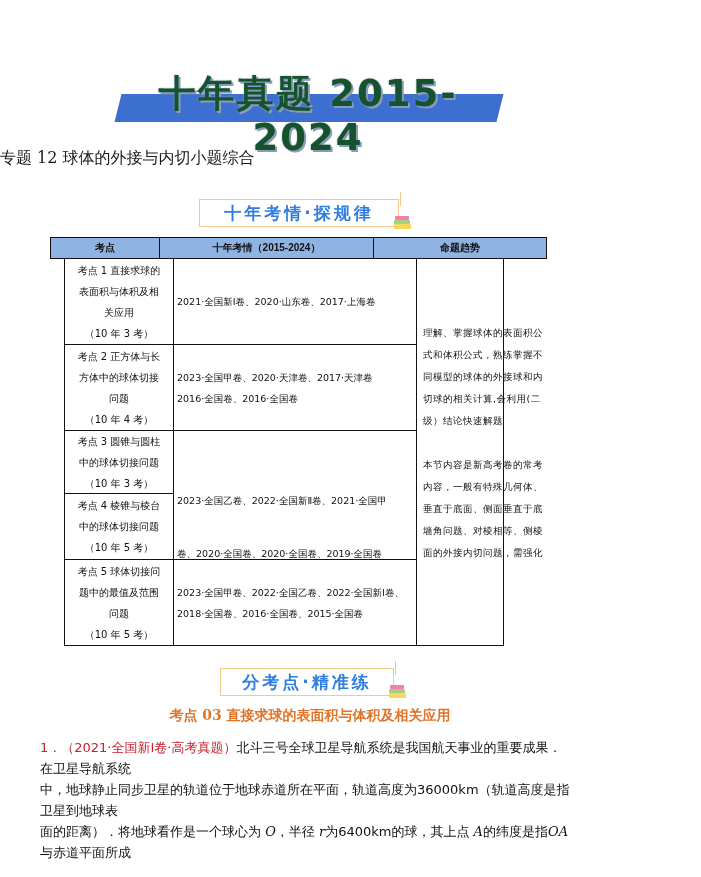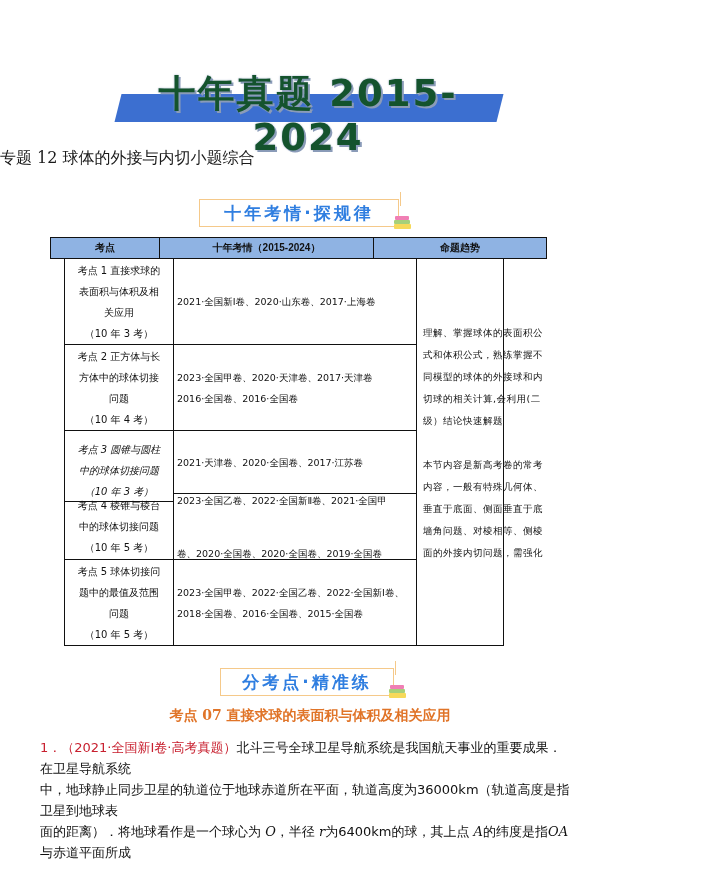--- a/index.html
+++ b/index.html
@@ -82,21 +82,21 @@
       <span>表面积与体积及相</span>
       <span>关应用</span>
       <span>（10 年 3 考）</span>
     </div>
     <div class="cell1" style="top:86px; height:86px;">
       <span>考点 2  正方体与长</span>
       <span>方体中的球体切接</span>
       <span>问题</span>
       <span>（10 年 4 考）</span>
     </div>
-    <div class="cell1" style="top:180px; height:63px;font-style:italic;">
+    <div class="cell1" style="top:172px; height:63px;">
       <span>考点 3  圆锥与圆柱</span>
       <span>中的球体切接问题</span>
       <span>（10 年 3 考）</span>
     </div>
     <div class="cell1" style="top:235px; height:66px;">
       <span>考点 4  棱锥与棱台</span>
       <span>中的球体切接问题</span>
       <span>（10 年 5 考）</span>
     </div>
     <div class="cell1 last-row" style="top:301px; height:86px;">
@@ -107,23 +107,20 @@
     </div>
   </div>
 
   <div class="col2">
     <div class="cell2" style="top:0; height:86px;">
       <span>2021·全国新Ⅰ卷、2020·山东卷、2017·上海卷</span>
     </div>
     <div class="cell2" style="top:86px; height:86px;">
       <span>2023·全国甲卷、2020·天津卷、2017·天津卷</span>
       <span>2016·全国卷、2016·全国卷</span>
-    </div>
-    <div class="cell2" style="top:172px; height:63px;">
-      <span>2021·天津卷、2020·全国卷、2017·江苏卷</span>
     </div>
     <div class="cell2" style="top:235px; height:66px;gap:32px;">
       <span>2023·全国乙卷、2022·全国新Ⅱ卷、2021·全国甲</span>
       <span>卷、2020·全国卷、2020·全国卷、2019·全国卷</span>
     </div>
     <div class="cell2 last-row" style="top:301px; height:86px;">
       <span>2023·全国甲卷、2022·全国乙卷、2022·全国新Ⅰ卷、</span>
       <span>2018·全国卷、2016·全国卷、2015·全国卷</span>
     </div>
   </div>
@@ -148,21 +145,21 @@
 <div class="section-box" style="left:220px; top:668px; width:172px;">
   <span class="lbl">分考点·精准练</span>
   <div class="box-stem"></div>
   <div class="books">
       <div class="b1"></div>
       <div class="b2"></div>
       <div class="b3"></div>
     </div>
 </div>
 
-<div class="kd-title">考点 07  直接求球的表面积与体积及相关应用</div>
+<div class="kd-title">考点 03  直接求球的表面积与体积及相关应用</div>
 
 <div class="q">
   <div>
     <span class="src">1．</span><span class="src">（2021·全国新Ⅰ卷·高考真题）</span><span>北斗三号全球卫星导航系统是我国航天事业的重要成果．在卫星导航系统</span>
   </div>
   <div>
     <span>中，地球静止同步卫星的轨道位于地球赤道所在平面，轨道高度为</span><b>36000km</b><span>（轨道高度是指卫星到地球表</span>
   </div>
   <div>
     <span>面的距离）．将地球看作是一个球心为</span>

